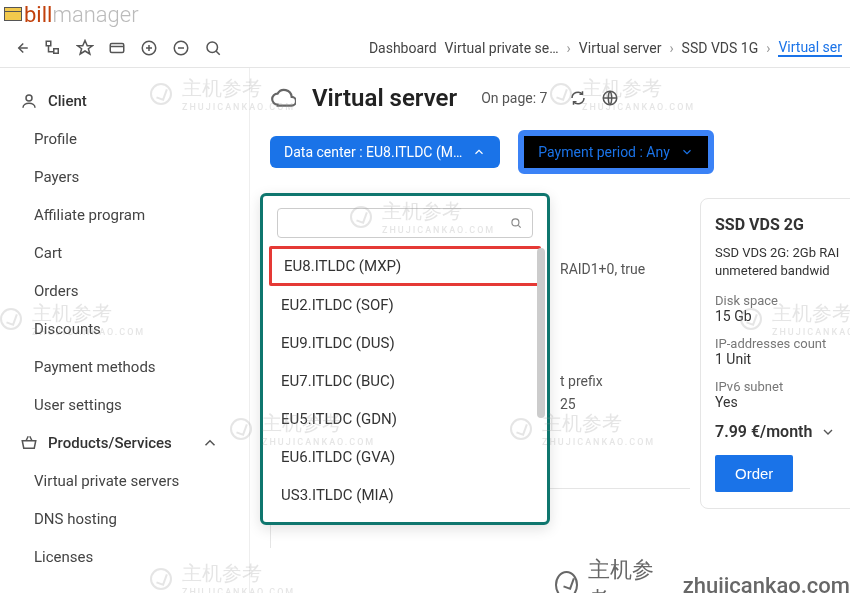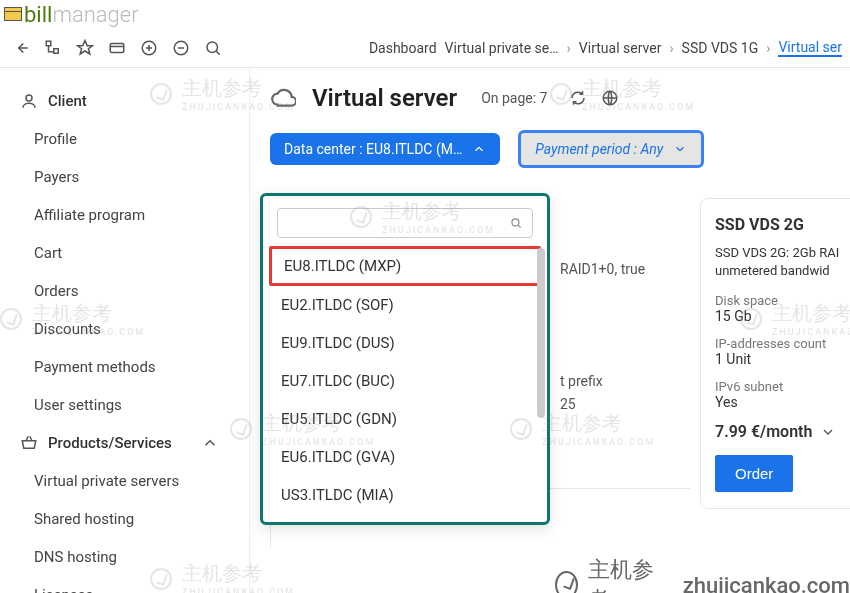--- a/index.html
+++ b/index.html
@@ -3,21 +3,21 @@
 <meta charset="utf-8">
 <style>
   * { box-sizing: border-box; margin: 0; padding: 0; }
   body { font-family: -apple-system, BlinkMacSystemFont, "Segoe UI", Roboto, Arial, sans-serif; font-size: 14px; color: #333; background: #fff; width: 850px; height: 593px; overflow: hidden; position: relative; }
   
   
   .brand-bar { height: 28px; width: 100%; display: flex; align-items: center; padding-left: 4px; }
   .brand-logo { display: flex; align-items: center; font-size: 22px; color: #888; font-weight: 300; }
   .brand-icon { width: 18px; height: 14px; background: #f2c94c; border: 1px solid #555; margin-right: 2px; position: relative; }
   .brand-icon::before { content: ""; position: absolute; top: 3px; left: 0; right: 0; height: 1px; background: #555; }
-  .brand-logo .b1 { color: #4d7c0f; font-weight: 400; }
+  .brand-logo .b1 { color: #c2410c; font-weight: 400; }
   .brand-logo .b2 { color: #bbb; font-weight: 300; }
 
   
   .toolbar { height: 40px; border-bottom: 1px solid #e5e5e5; display: flex; align-items: center; padding: 0 8px; }
   .toolbar-left { display: flex; align-items: center; gap: 14px; padding: 0 4px; }
   .tb-icon { width: 18px; height: 18px; color: #555; cursor: pointer; }
   .crumbs { display: flex; align-items: center; margin-left: auto; gap: 8px; font-size: 14px; white-space: nowrap; overflow: hidden; }
   .crumbs span.sep { color: #999; }
   .crumbs a { color: #444; cursor: pointer; }
   .crumbs a.active { color: #1a73e8; border-bottom: 2px solid #1a73e8; }
@@ -36,21 +36,21 @@
   .page-head .cloud { width: 26px; height: 26px; color: #666; }
   .page-title { font-size: 24px; font-weight: 600; color: #222; }
   .page-meta { font-size: 14px; color: #555; margin-left: 8px; }
   .head-icons { display: flex; gap: 14px; margin-left: 6px; }
   .head-icons svg { width: 18px; height: 18px; color: #555; cursor: pointer; }
 
   .filters { display: flex; gap: 18px; align-items: center; margin-bottom: 22px; }
   .chip-btn { display: flex; align-items: center; border-radius: 6px; padding: 8px 14px; font-size: 14px; cursor: pointer; }
   .chip-primary { background: #1a73e8; color: #fff; }
   .chip-primary svg { margin-left: 10px; width: 14px; height: 14px; }
-  .chip-outline { border: 3px solid #3b82f6; color: #1a73e8; background: #e5e5e5; font-style: italic; }
+  .chip-outline { border: 6px solid #3b82f6; color: #1a73e8; background: #000000; }
   .chip-outline svg { margin-left: 10px; width: 14px; height: 14px; }
 
   
   .dropdown { position: absolute; left: 10px; top: 125px; width: 290px; background: #fff; border: 3px solid #0f766e; border-radius: 6px; box-shadow: 0 4px 14px rgba(0,0,0,0.12); z-index: 50; padding: 12px 0 8px; }
   .dd-search-wrap { padding: 0 14px 8px; }
   .dd-search { width: 100%; border: 1px solid #ccc; border-radius: 4px; padding: 6px 30px 6px 8px; font-size: 14px; }
   .dd-search-box { position: relative; }
   .dd-search-box svg { position: absolute; right: 10px; top: 8px; width: 14px; height: 14px; color: #888; }
   .dd-list { max-height: 300px; overflow-y: scroll; }
   .dd-item { padding: 10px 18px; font-size: 15px; color: #333; cursor: pointer; }
@@ -161,21 +161,20 @@
       <svg viewBox="0 0 24 24" fill="none" stroke="currentColor" stroke-width="2">
           <path d="M3 9h18l-2 10H5z"></path>
           <path d="M8 9l3-6M16 9l-3-6"></path>
         </svg>
       <span>Products/Services</span>
       <svg class="chev" viewBox="0 0 24 24" width="14" height="14" fill="none" stroke="currentColor" stroke-width="2">
           <path d="M6 15l6-6 6 6"></path>
         </svg>
     </div>
     <div class="side-item">Virtual private servers</div>
-    <div class="side-item">Shared hosting</div>
     <div class="side-item">DNS hosting</div>
     <div class="side-item">Licenses</div>
   </div>
 
   <div class="main">
     <div class="page-head">
       <svg class="cloud" viewBox="0 0 24 24" fill="none" stroke="currentColor" stroke-width="2">
           <path d="M7 18a5 5 0 010-10 7 7 0 0113 3 4 4 0 010 8H7z"></path>
         </svg>
       <span class="page-title">Virtual server</span>

